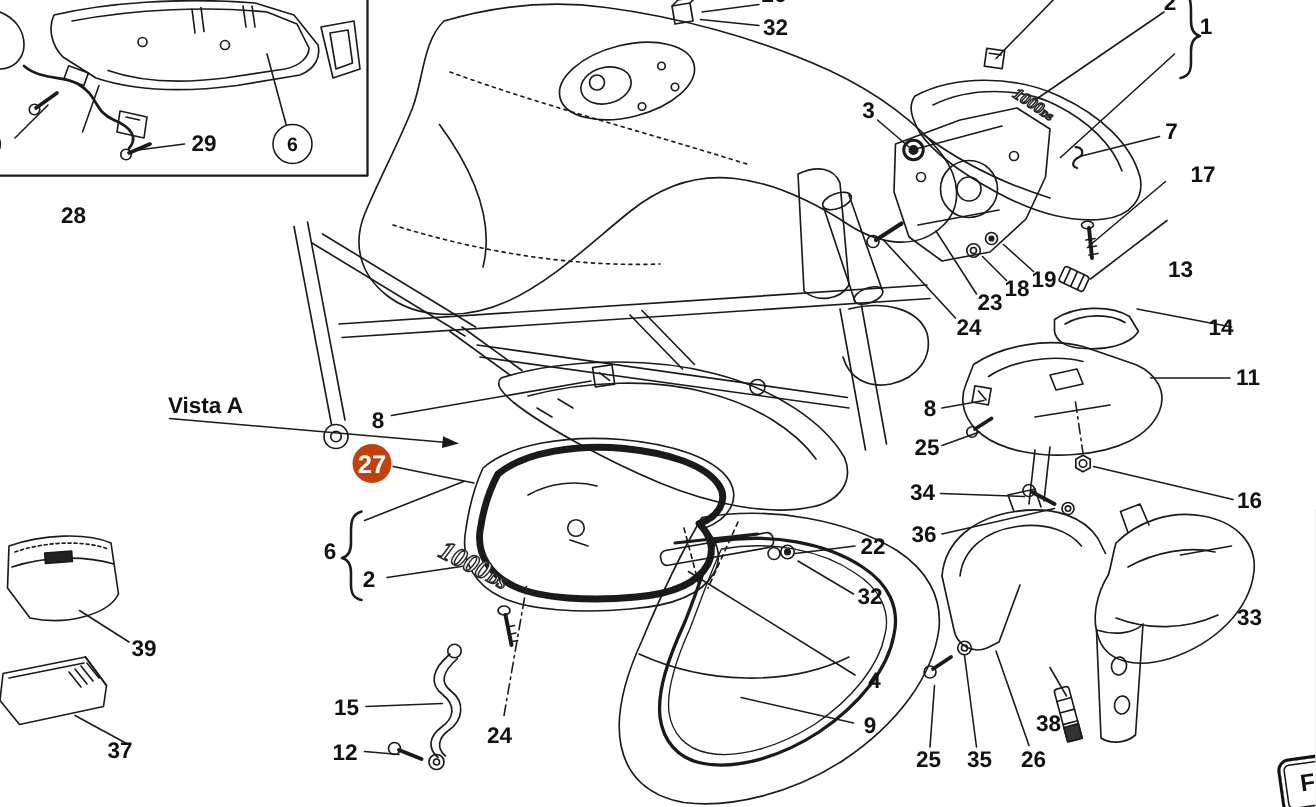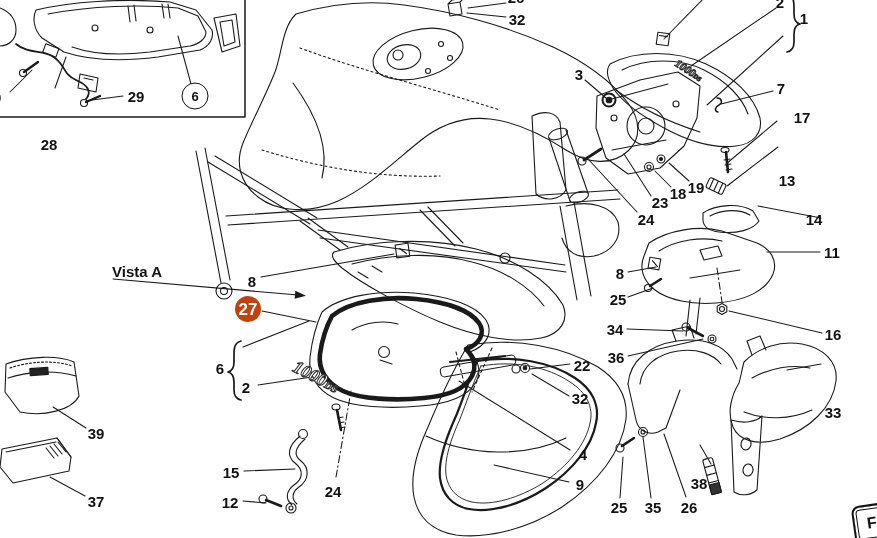--- a/index.html
+++ b/index.html
@@ -322,21 +322,21 @@
       <div class="plbl" style="left: 833px; top: 364px; margin-top: 48px;">33</div>
       <div class="plbl" style="left: 699px; top: 437px; margin-top: 46px;">38</div>
       <div class="plbl" style="left: 619px; top: 507px;">25</div>
       <div class="plbl" style="left: 653px; top: 507px;">35</div>
       <div class="plbl" style="left: 689px; top: 507px;">26</div>
       <div class="plbl" style="left: 252px; top: 281px;">8</div>
       <div class="plbl selected" style="left: 248px; top: 309px;">27</div>
       <div class="plbl" style="left: 220px; top: 368px;">6</div>
       <div class="plbl" style="left: 246px; top: 387px;">2</div>
       <div class="plbl" style="left: 96px; top: 433px;">39</div>
-      <div class="plbl" style="left: 96px; top: 501px;">37</div>
+      <div class="plbl" style="left: 80px; top: 501px;">37</div>
       <div class="plbl" style="left: 231px; top: 472px;">15</div>
       <div class="plbl" style="left: 230px; top: 502px;">12</div>
       <div class="plbl" style="left: 333px; top: 491px;">24</div>
       <div class="plbl" style="left: 582px; top: 365px;">22</div>
       <div class="plbl" style="left: 580px; top: 398px;">32</div>
       <div class="plbl" style="left: 583px; top: 454px;">4</div>
       <div class="plbl" style="left: 580px; top: 484px;">9</div>
     </div>
 
   <div class="corner-logo">

